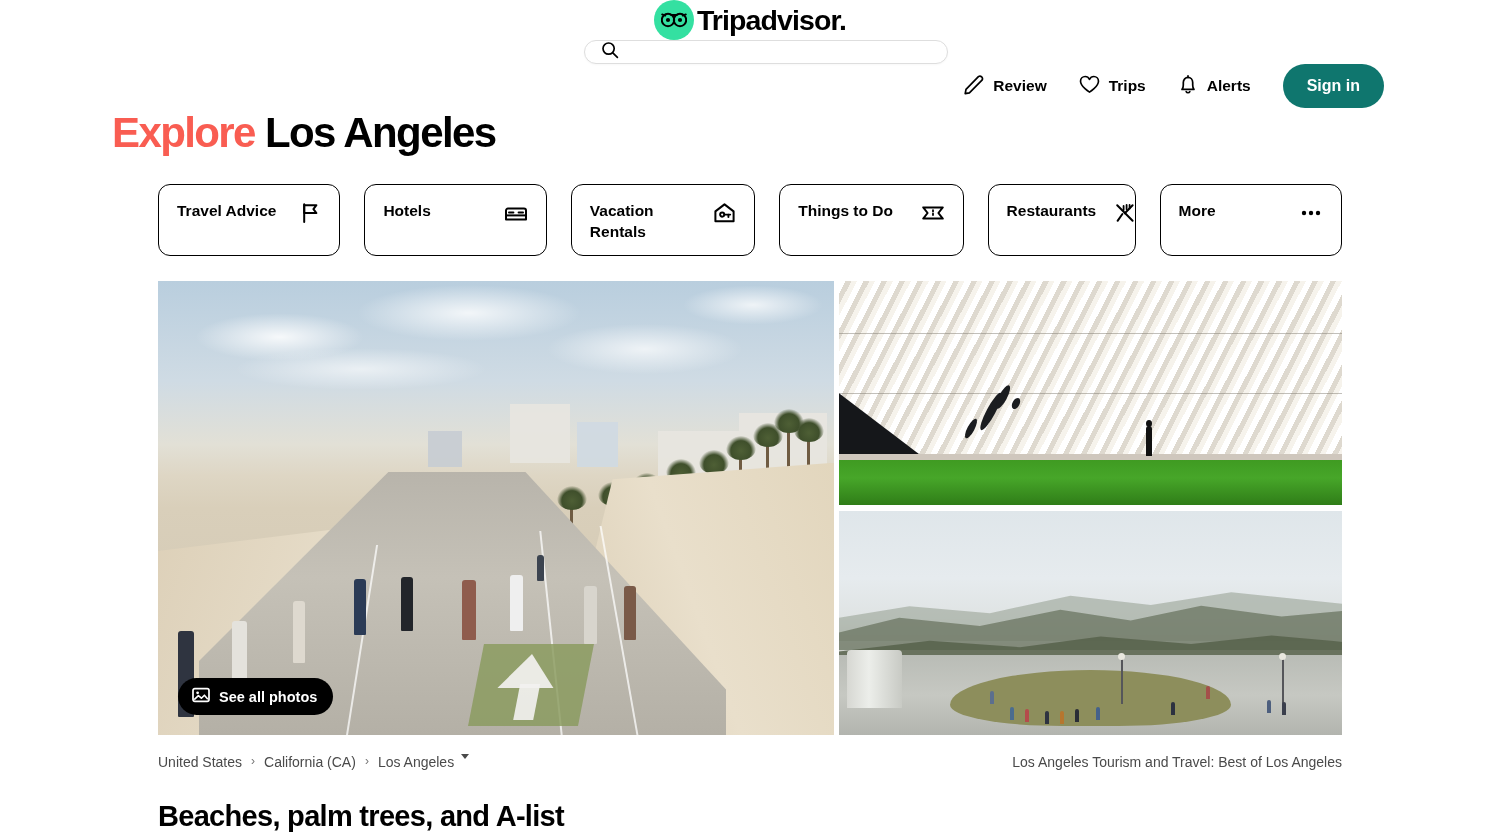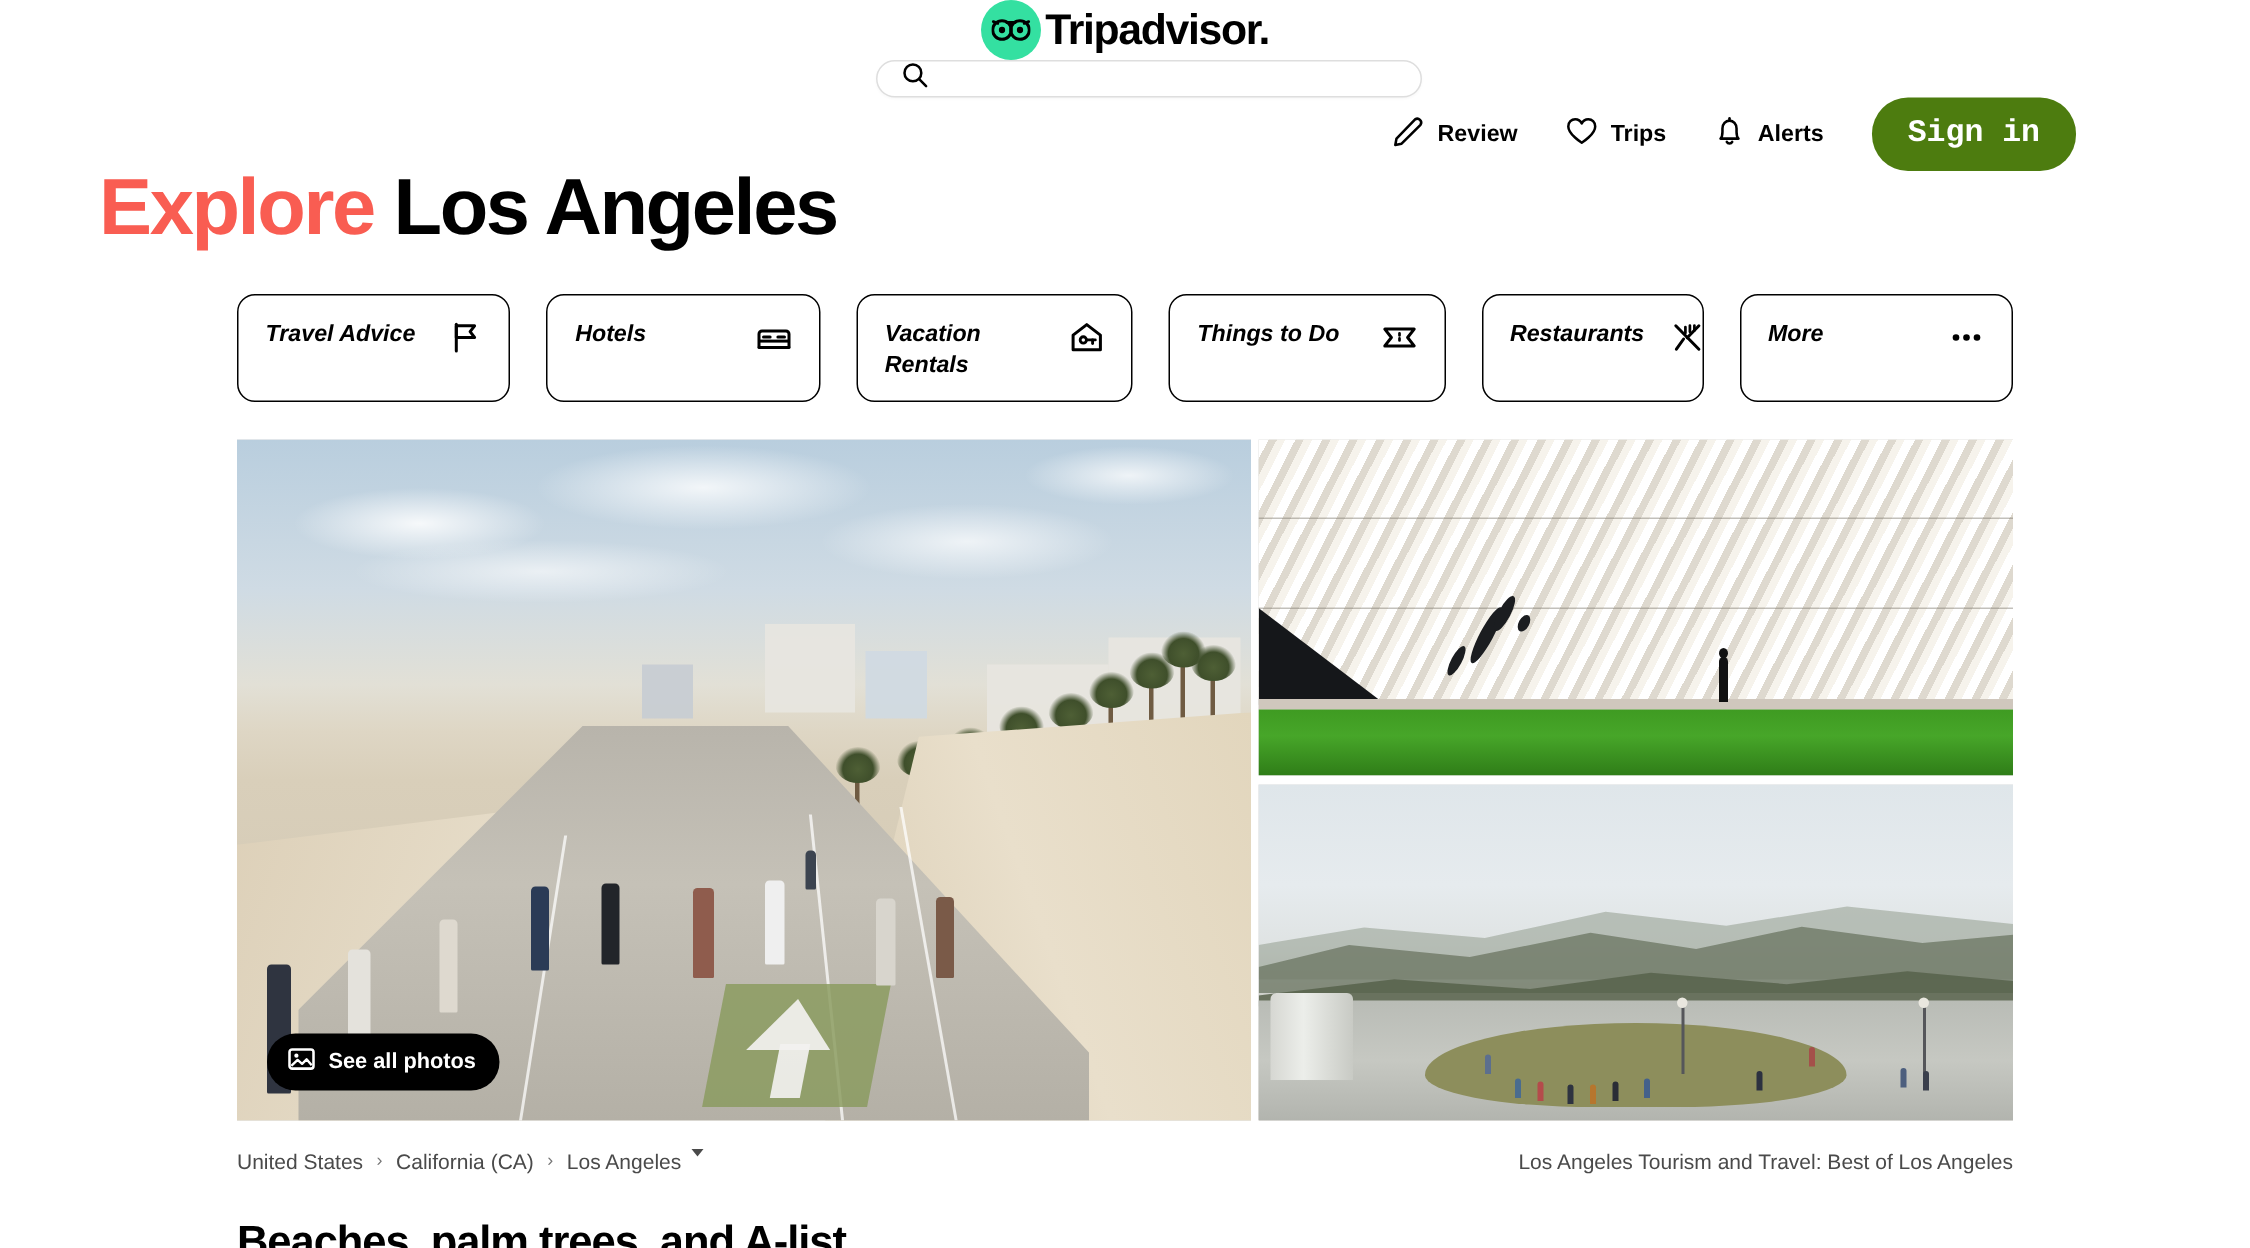--- a/index.html
+++ b/index.html
@@ -56,41 +56,41 @@
     margin-left: auto;
     display: flex; align-items: center; gap: 0px;
   }
   .nav-item {
     display: flex; align-items: center; gap: 9px;
     font-size: 15.5px; font-weight: 700; color: #000;
     cursor: pointer; padding: 8px 16px; white-space: nowrap;
   }
   .signin-btn {
     margin-left: 16px;
-    background: #4d7c0f; color: #fff;
-    font-size: 21px; font-weight: 700;
+    background: #0f766e; color: #fff;
+    font-size: 16px; font-weight: 700;
     border: none; border-radius: 24px;
     padding: 13px 24px; cursor: pointer;
-    font-family: Liberation Mono, monospace;
+    font-family: Liberation Sans, sans-serif;
   }
 
   
   .title {
-    padding: 0 66px;
+    padding: 0 112px;
     margin-top: 18px;
-    font-size: 53px; font-weight: 700;
+    font-size: 42px; font-weight: 700;
     letter-spacing: -1.6px; line-height: 1.1;
   }
   .title .accent { color: #f95d52; }
 
   
   .cats {
     padding: 0 158px;
     margin-top: 28px;
-    display: flex; gap: 24px; font-style: italic;
+    display: flex; gap: 24px;
   }
   .cat {
     height: 72px;
     border: 1px solid #000; border-radius: 12px;
     display: flex; align-items: flex-start; justify-content: space-between;
     padding: 16px 18px 0 18px;
     cursor: pointer; background: #fff;
     gap: 18px;
   }
   .cat-label {

